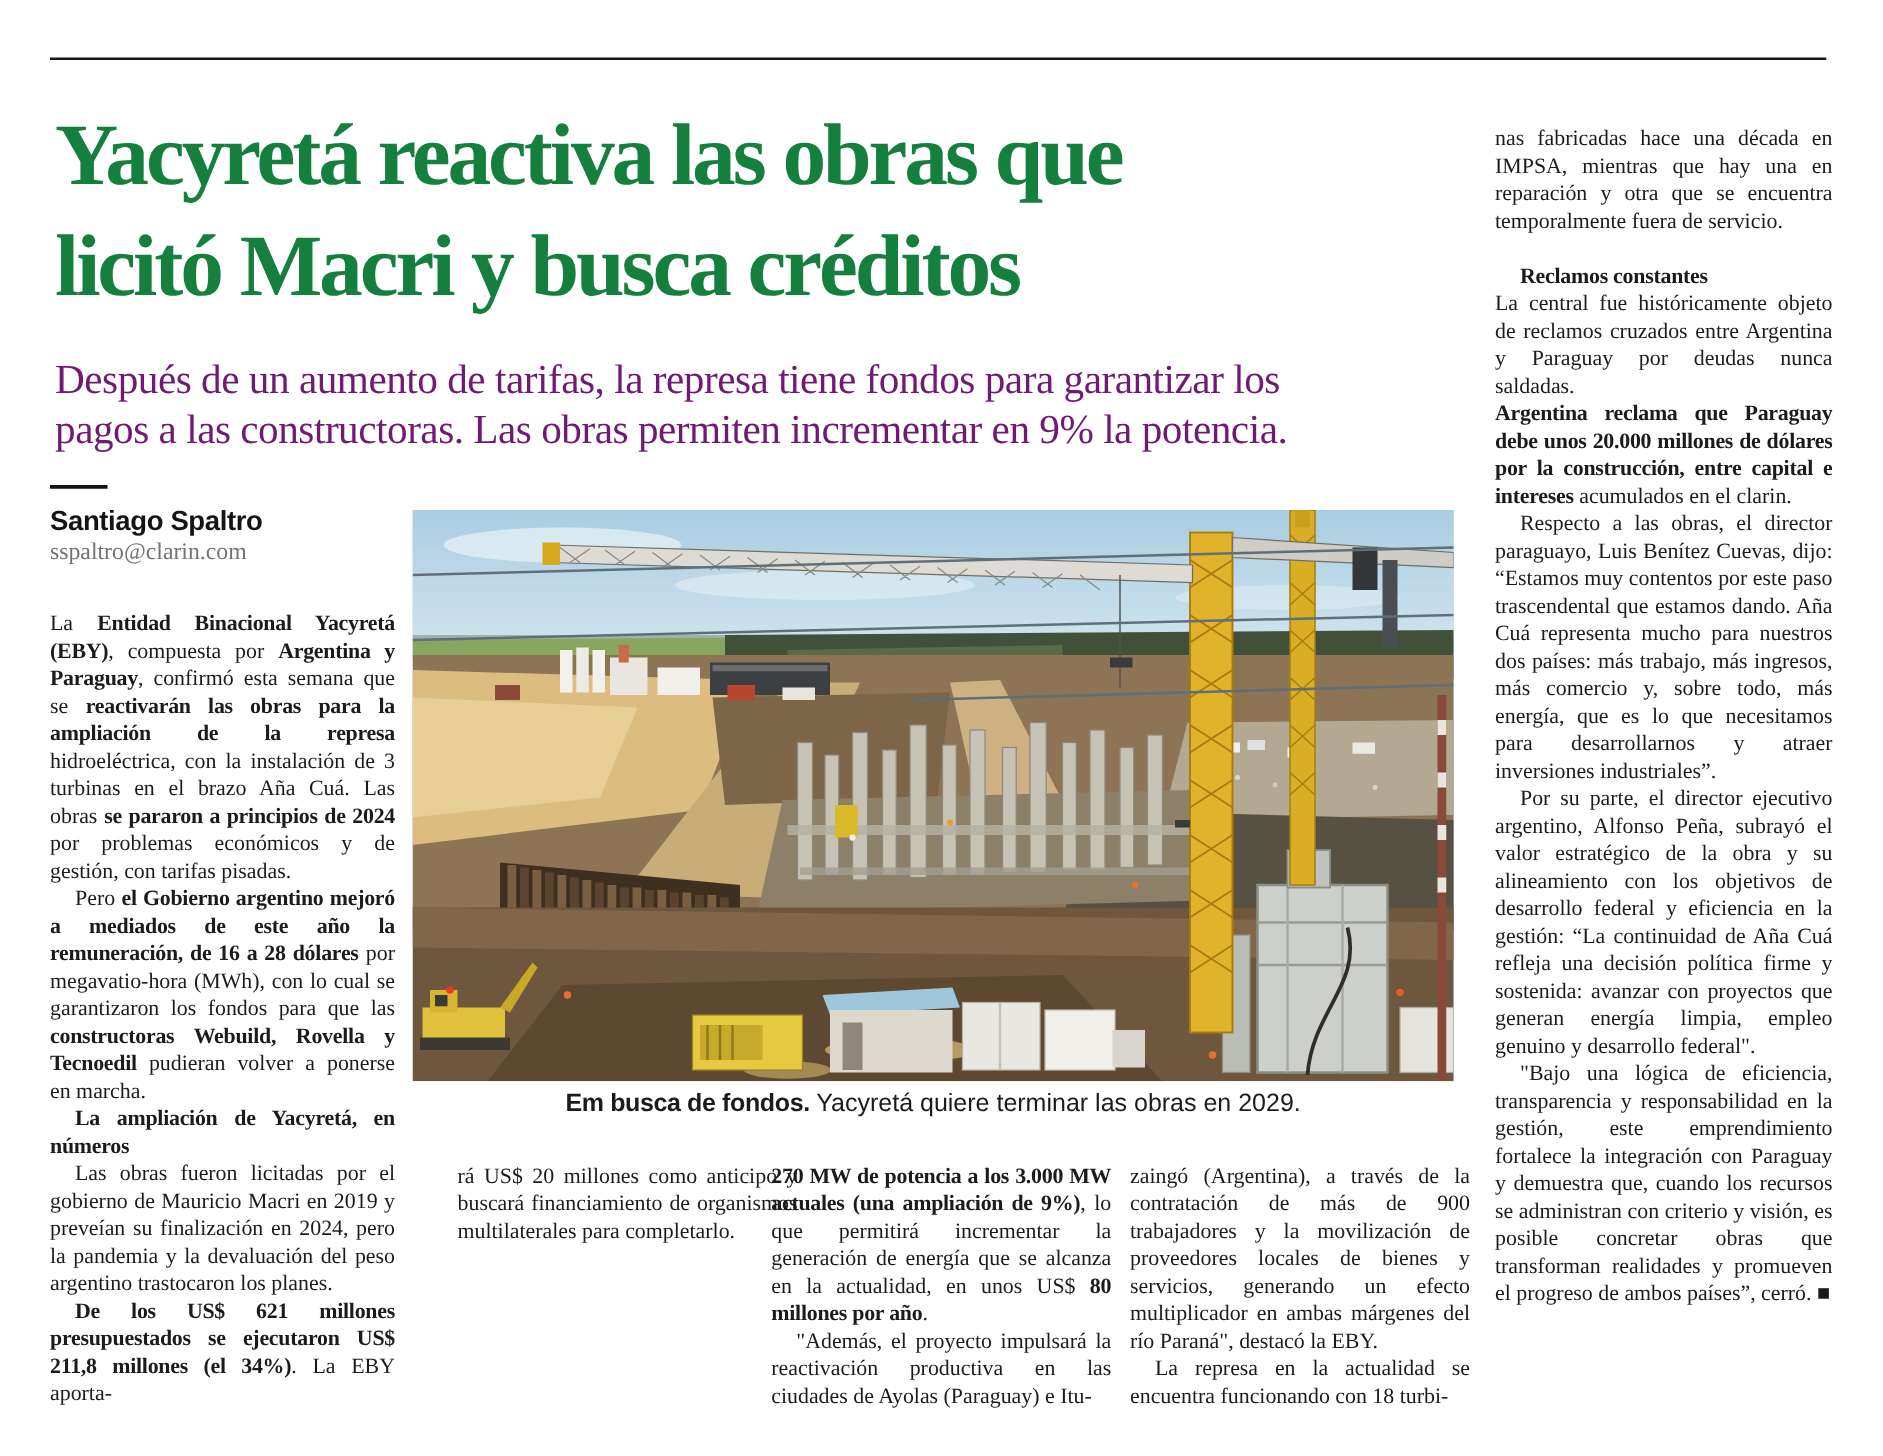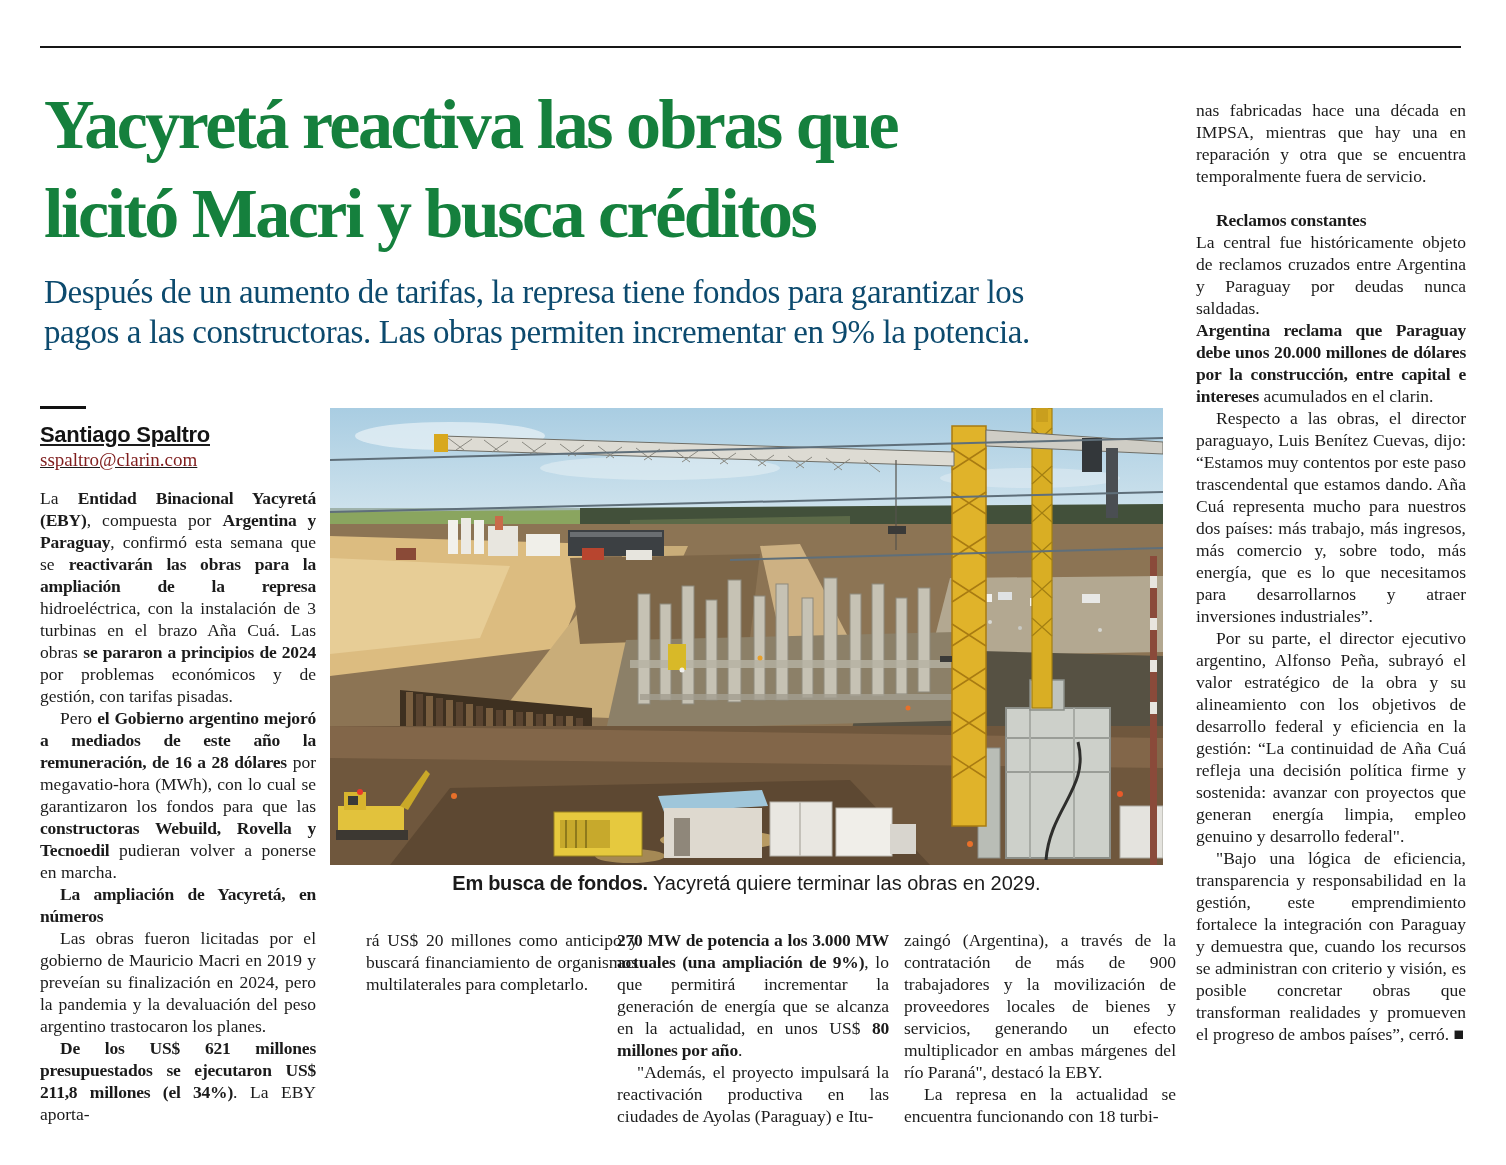--- a/index.html
+++ b/index.html
@@ -12,30 +12,30 @@
   
   .rule-top{left:40px;top:46px;width:1421px;height:2px;background:#161616;}
 
   
   .headline{left:44px;top:80px;width:1130px;
     font-family:"Liberation Serif",serif;font-weight:bold;
     font-size:70px;line-height:89px;letter-spacing:-2.5px;color:#15803d;}
   .headline .hl-line{white-space:nowrap;}
 
   
-  .deck{left:44px;top:272px;width:1130px;
-    font-size:33px;line-height:40px;letter-spacing:-0.4px;color:#0c4a6e;}
+  .deck{left:44px;top:284px;width:1130px;
+    font-size:33px;line-height:40px;letter-spacing:-0.4px;color:#701a75;}
   .deck .deck-line{white-space:nowrap;}
 
   
-  .byline{left:40px;top:406px;width:276px;text-decoration:underline;}
+  .byline{left:40px;top:388px;width:276px;}
   .byline-rule{width:46px;height:3px;background:#121212;margin-bottom:13px;}
   .byline-name{font-family:"Liberation Sans",sans-serif;font-weight:bold;
     font-size:22px;line-height:26px;color:#141414;letter-spacing:-0.3px;}
-  .byline-mail{font-size:19px;line-height:24px;color:#7f1d1d;}
+  .byline-mail{font-size:19px;line-height:24px;color:#737373;}
 
   
   .col{font-size:17.5px;line-height:22px;text-align:justify;color:#1b1b1b;}
   .col p{margin:0;}
   .col p.ind{text-indent:20px;}
   .col p.gap{margin-top:22px;}
   .col b{font-weight:bold;letter-spacing:-0.2px;}
 
   .col1{left:40px;top:487px;width:276px;height:648px;overflow:hidden;}
   .col2{left:330px;top:929px;width:272px;height:230px;overflow:hidden;margin-left:36px;}

